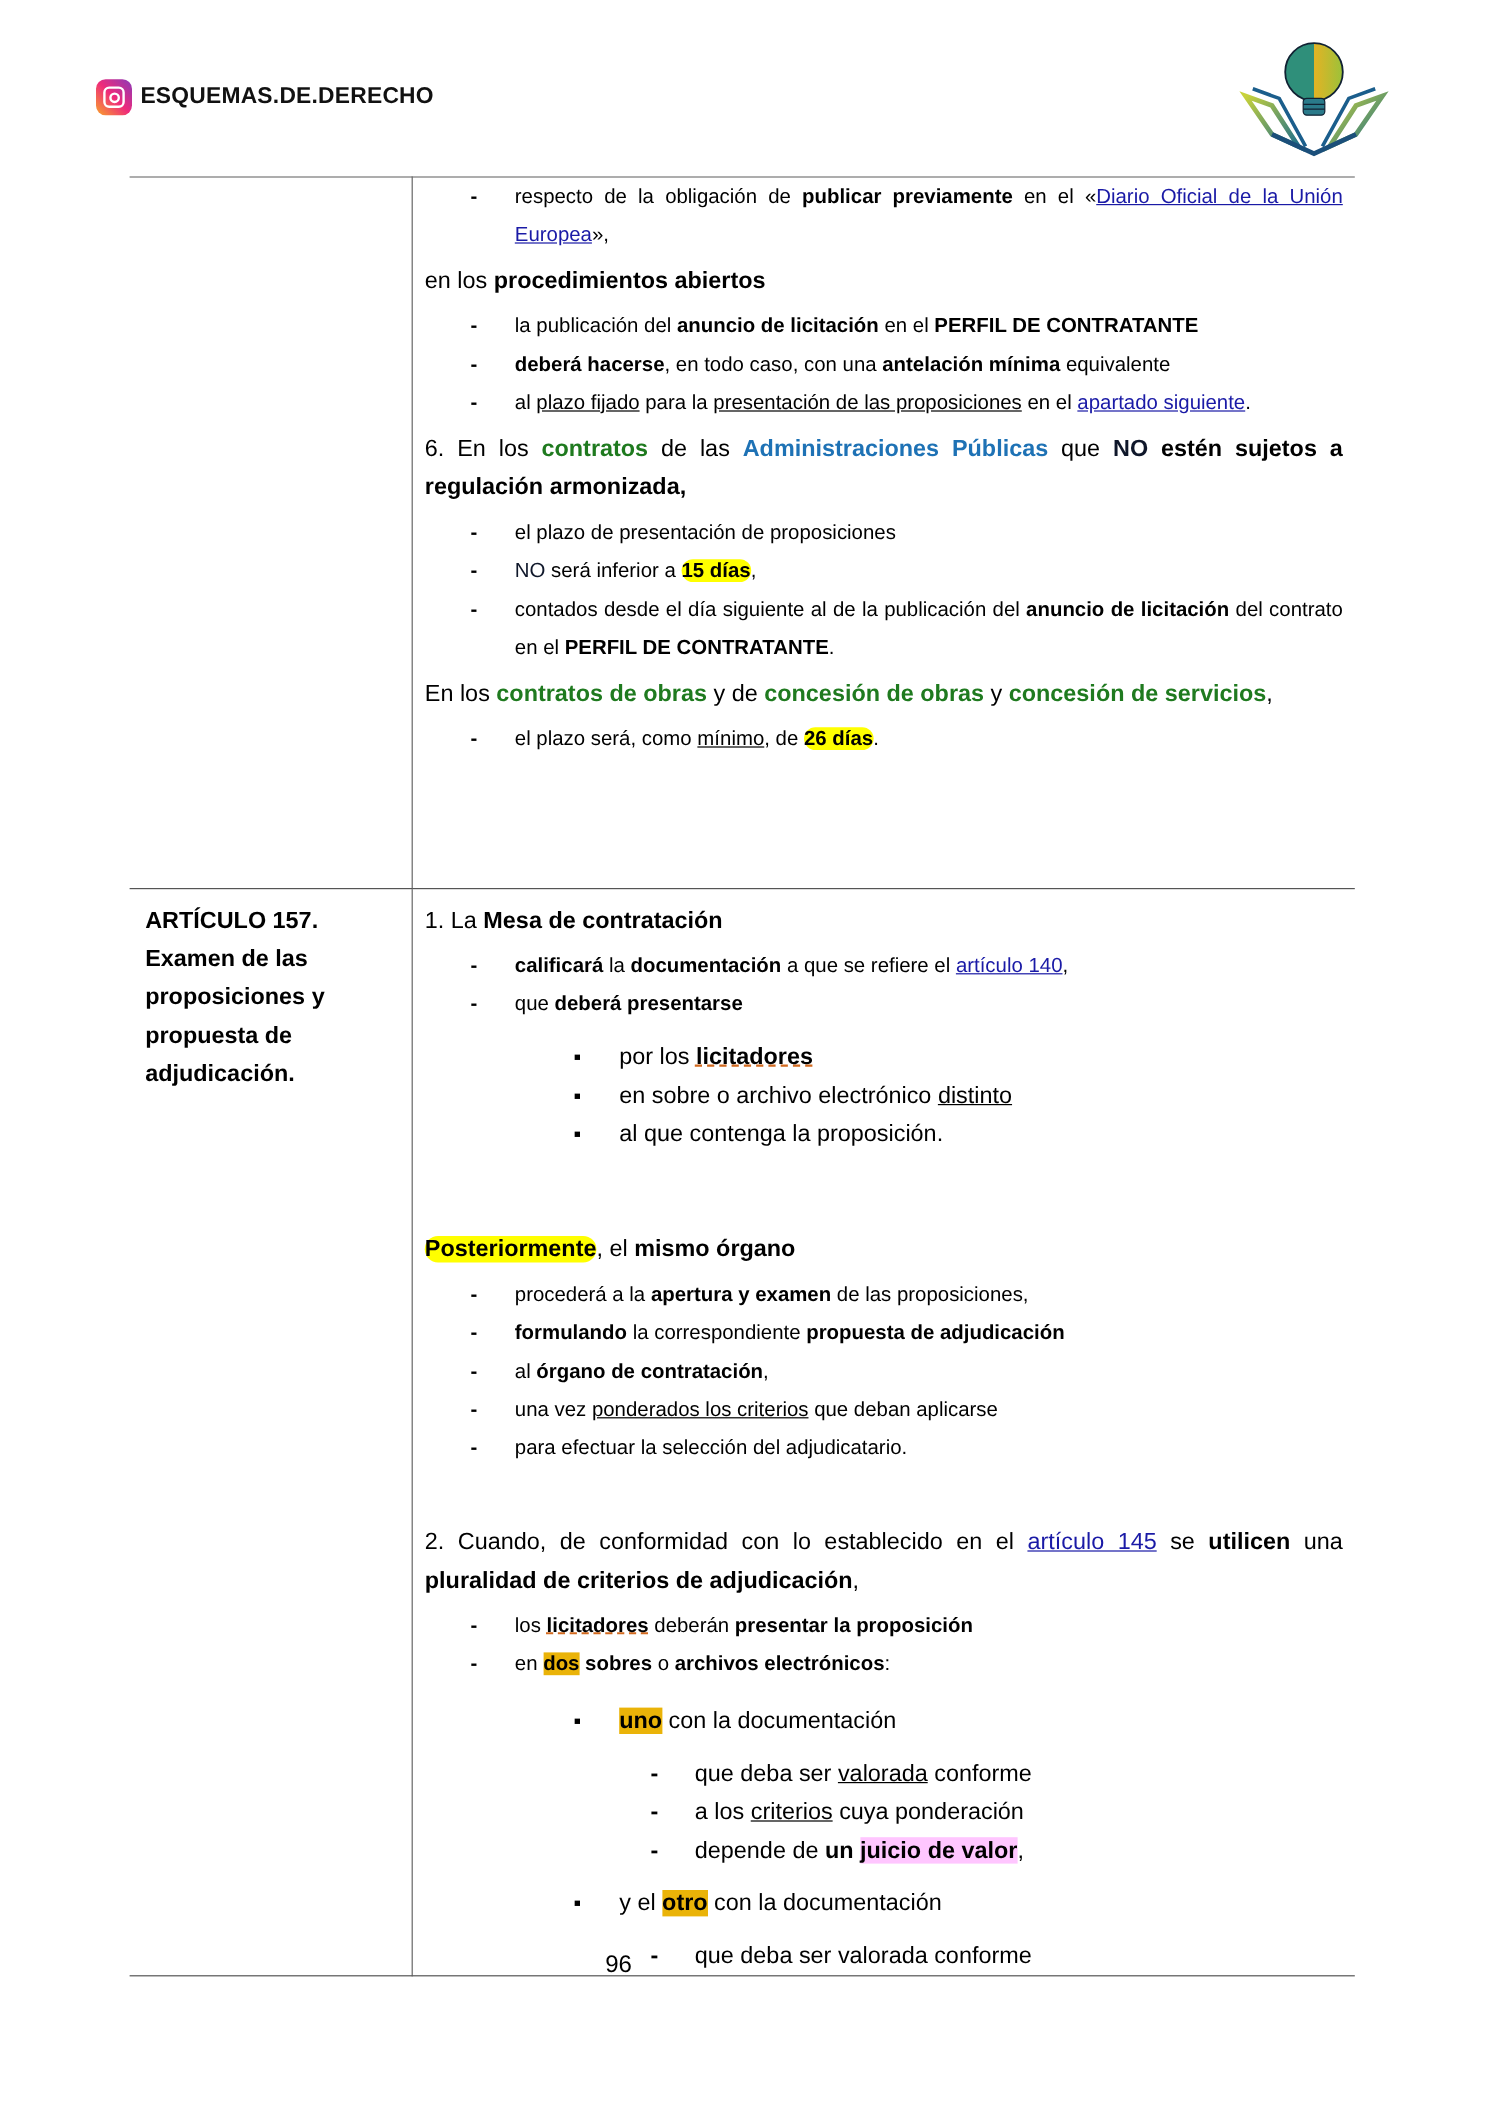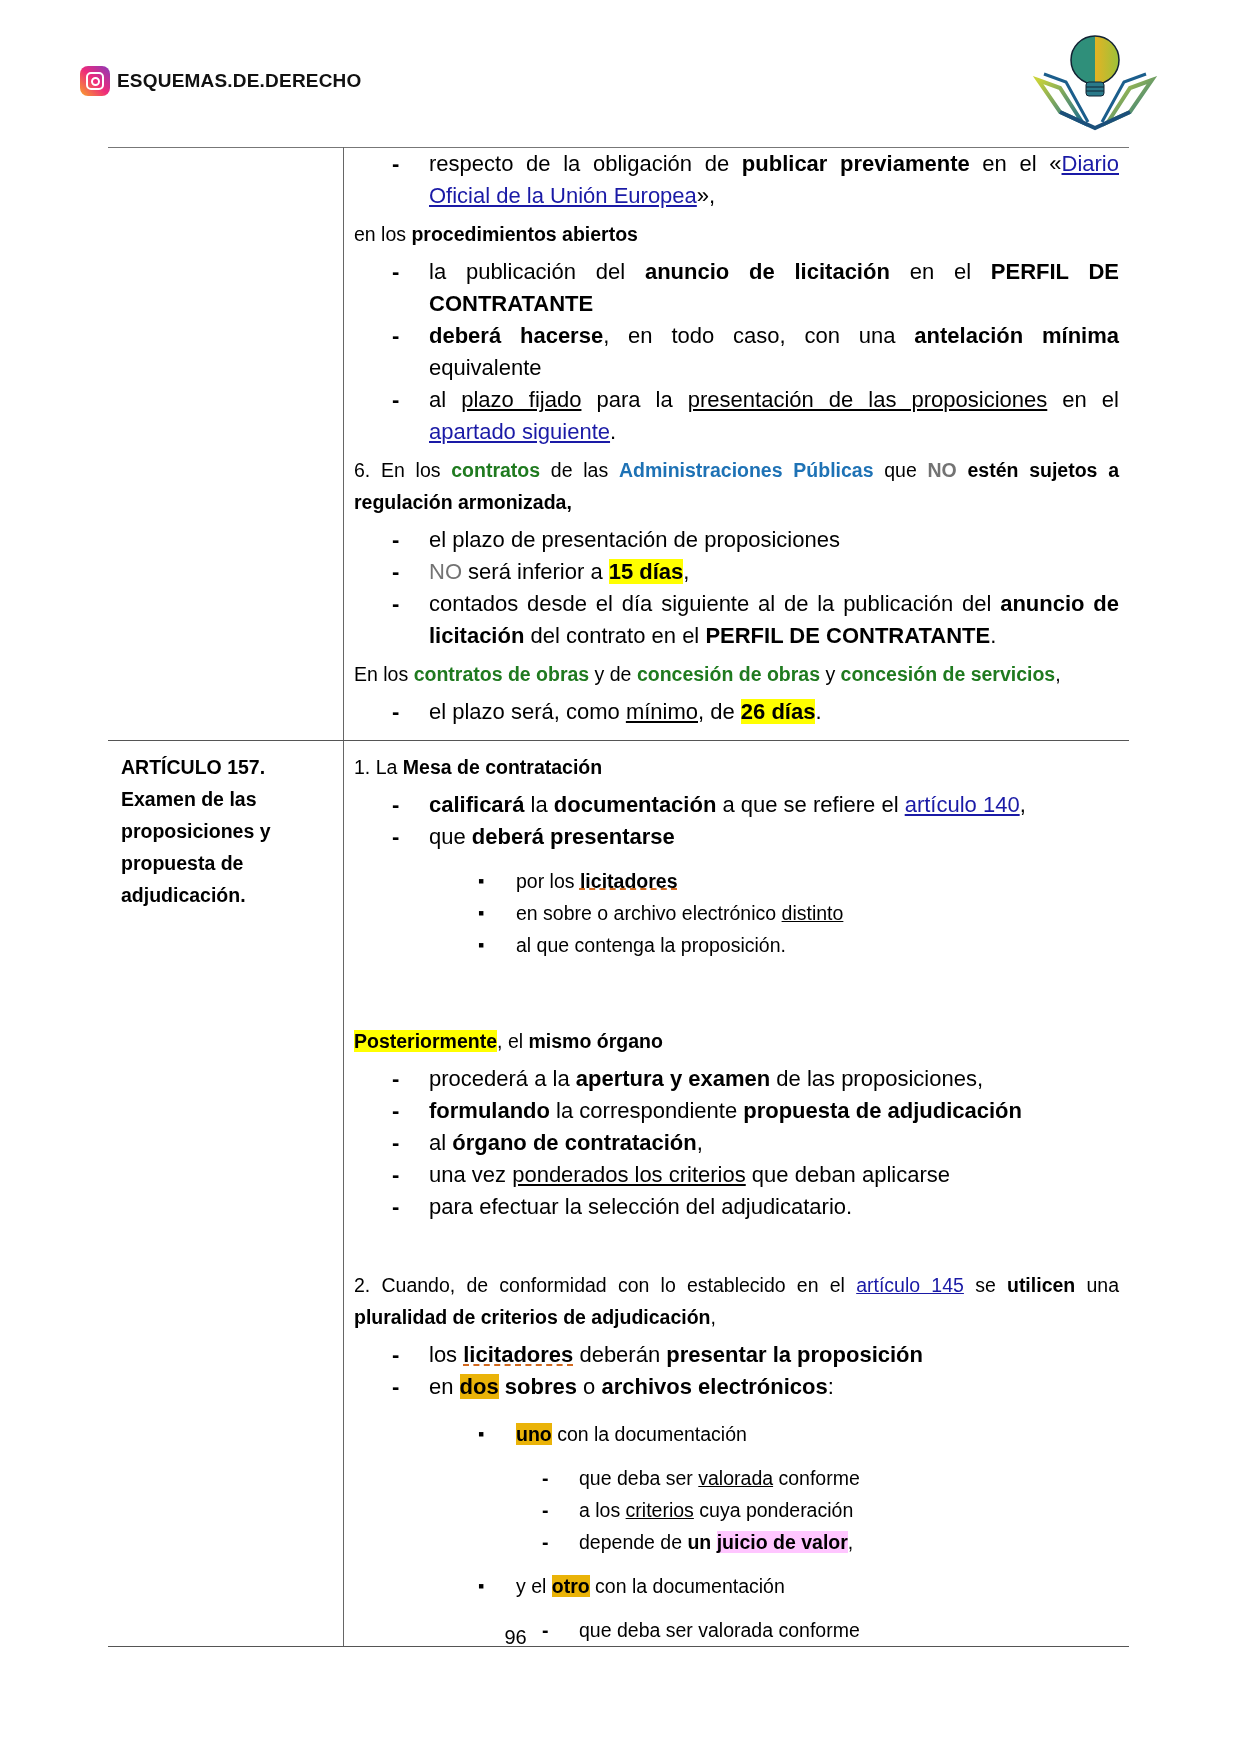--- a/index.html
+++ b/index.html
@@ -20,36 +20,36 @@
   table.doc td { vertical-align: top; }
   td.left { width: 206px; border-right: 1.5px solid #666; padding: 0 16px 0 13px; }
   td.right { padding: 0 10px 0 10px; }
   tr.r1 td { border-top: 1.5px solid #777; border-bottom: 1.5px solid #555; }
   tr.r2 td { border-bottom: 1.5px solid #555; }
   tr.r1 td.right { height: 592px; }
   tr.r2 td.right { height: 852px; }
   .art-title { font-weight: bold; font-size: 19.5px; line-height: 32px; margin-top: 10px; }
   p.par { margin: 0; font-size: 19.5px; line-height: 32px; text-align: justify; }
   ul.dash { list-style: none; margin: 6px 0 6px 0; padding: 0; }
-  ul.dash > li { position: relative; padding-left: 75px; font-size: 22px; line-height: 32px; text-align: justify; }
+  ul.dash > li { position: relative; padding-left: 75px; font-size: 17px; line-height: 32px; text-align: justify; }
   ul.dash > li::before { content: "-"; position: absolute; left: 38px; font-weight: bold; }
   ul.sq { list-style: none; margin: 12px; padding: 0; }
   ul.sq > li { position: relative; padding-left: 150px; font-size: 19.5px; line-height: 32px; }
   ul.sq > li::before { content: "\25AA"; position: absolute; left: 112px; font-size: 18px; }
   ul.dash2 { list-style: none; margin: 0; padding: 0; }
   ul.dash2 > li { position: relative; padding-left: 225px; font-size: 19.5px; line-height: 32px; }
   ul.dash2 > li::before { content: "-"; position: absolute; left: 188px; font-weight: bold; }
 
   b { font-weight: bold; }
   .u { text-decoration: underline; }
   .link { color: #1a1aa6; text-decoration: underline; }
   .green { color: #1f7a1f; font-weight: bold; margin-top: 12px; }
   .blue { color: #1e72b5; font-weight: bold; }
-  .red { color: #737373; }
-  .hl-y { background: #ffff00; }
+  .red { color: #0f172a; }
+  .hl-y { background: #ffff00; border-radius: 11px; }
   .hl-g { background: #eab308; }
   .hl-p { background: #ffc6ff; }
   .squiggle { text-decoration: underline dashed #d2691e; }
   .gap { height: 30px; }
   .page-num { position: absolute; left: 0; width: 1031px; top: 1626px; text-align: center;
               font-size: 20px; }
 </style>
 </head>
 <body>
 

